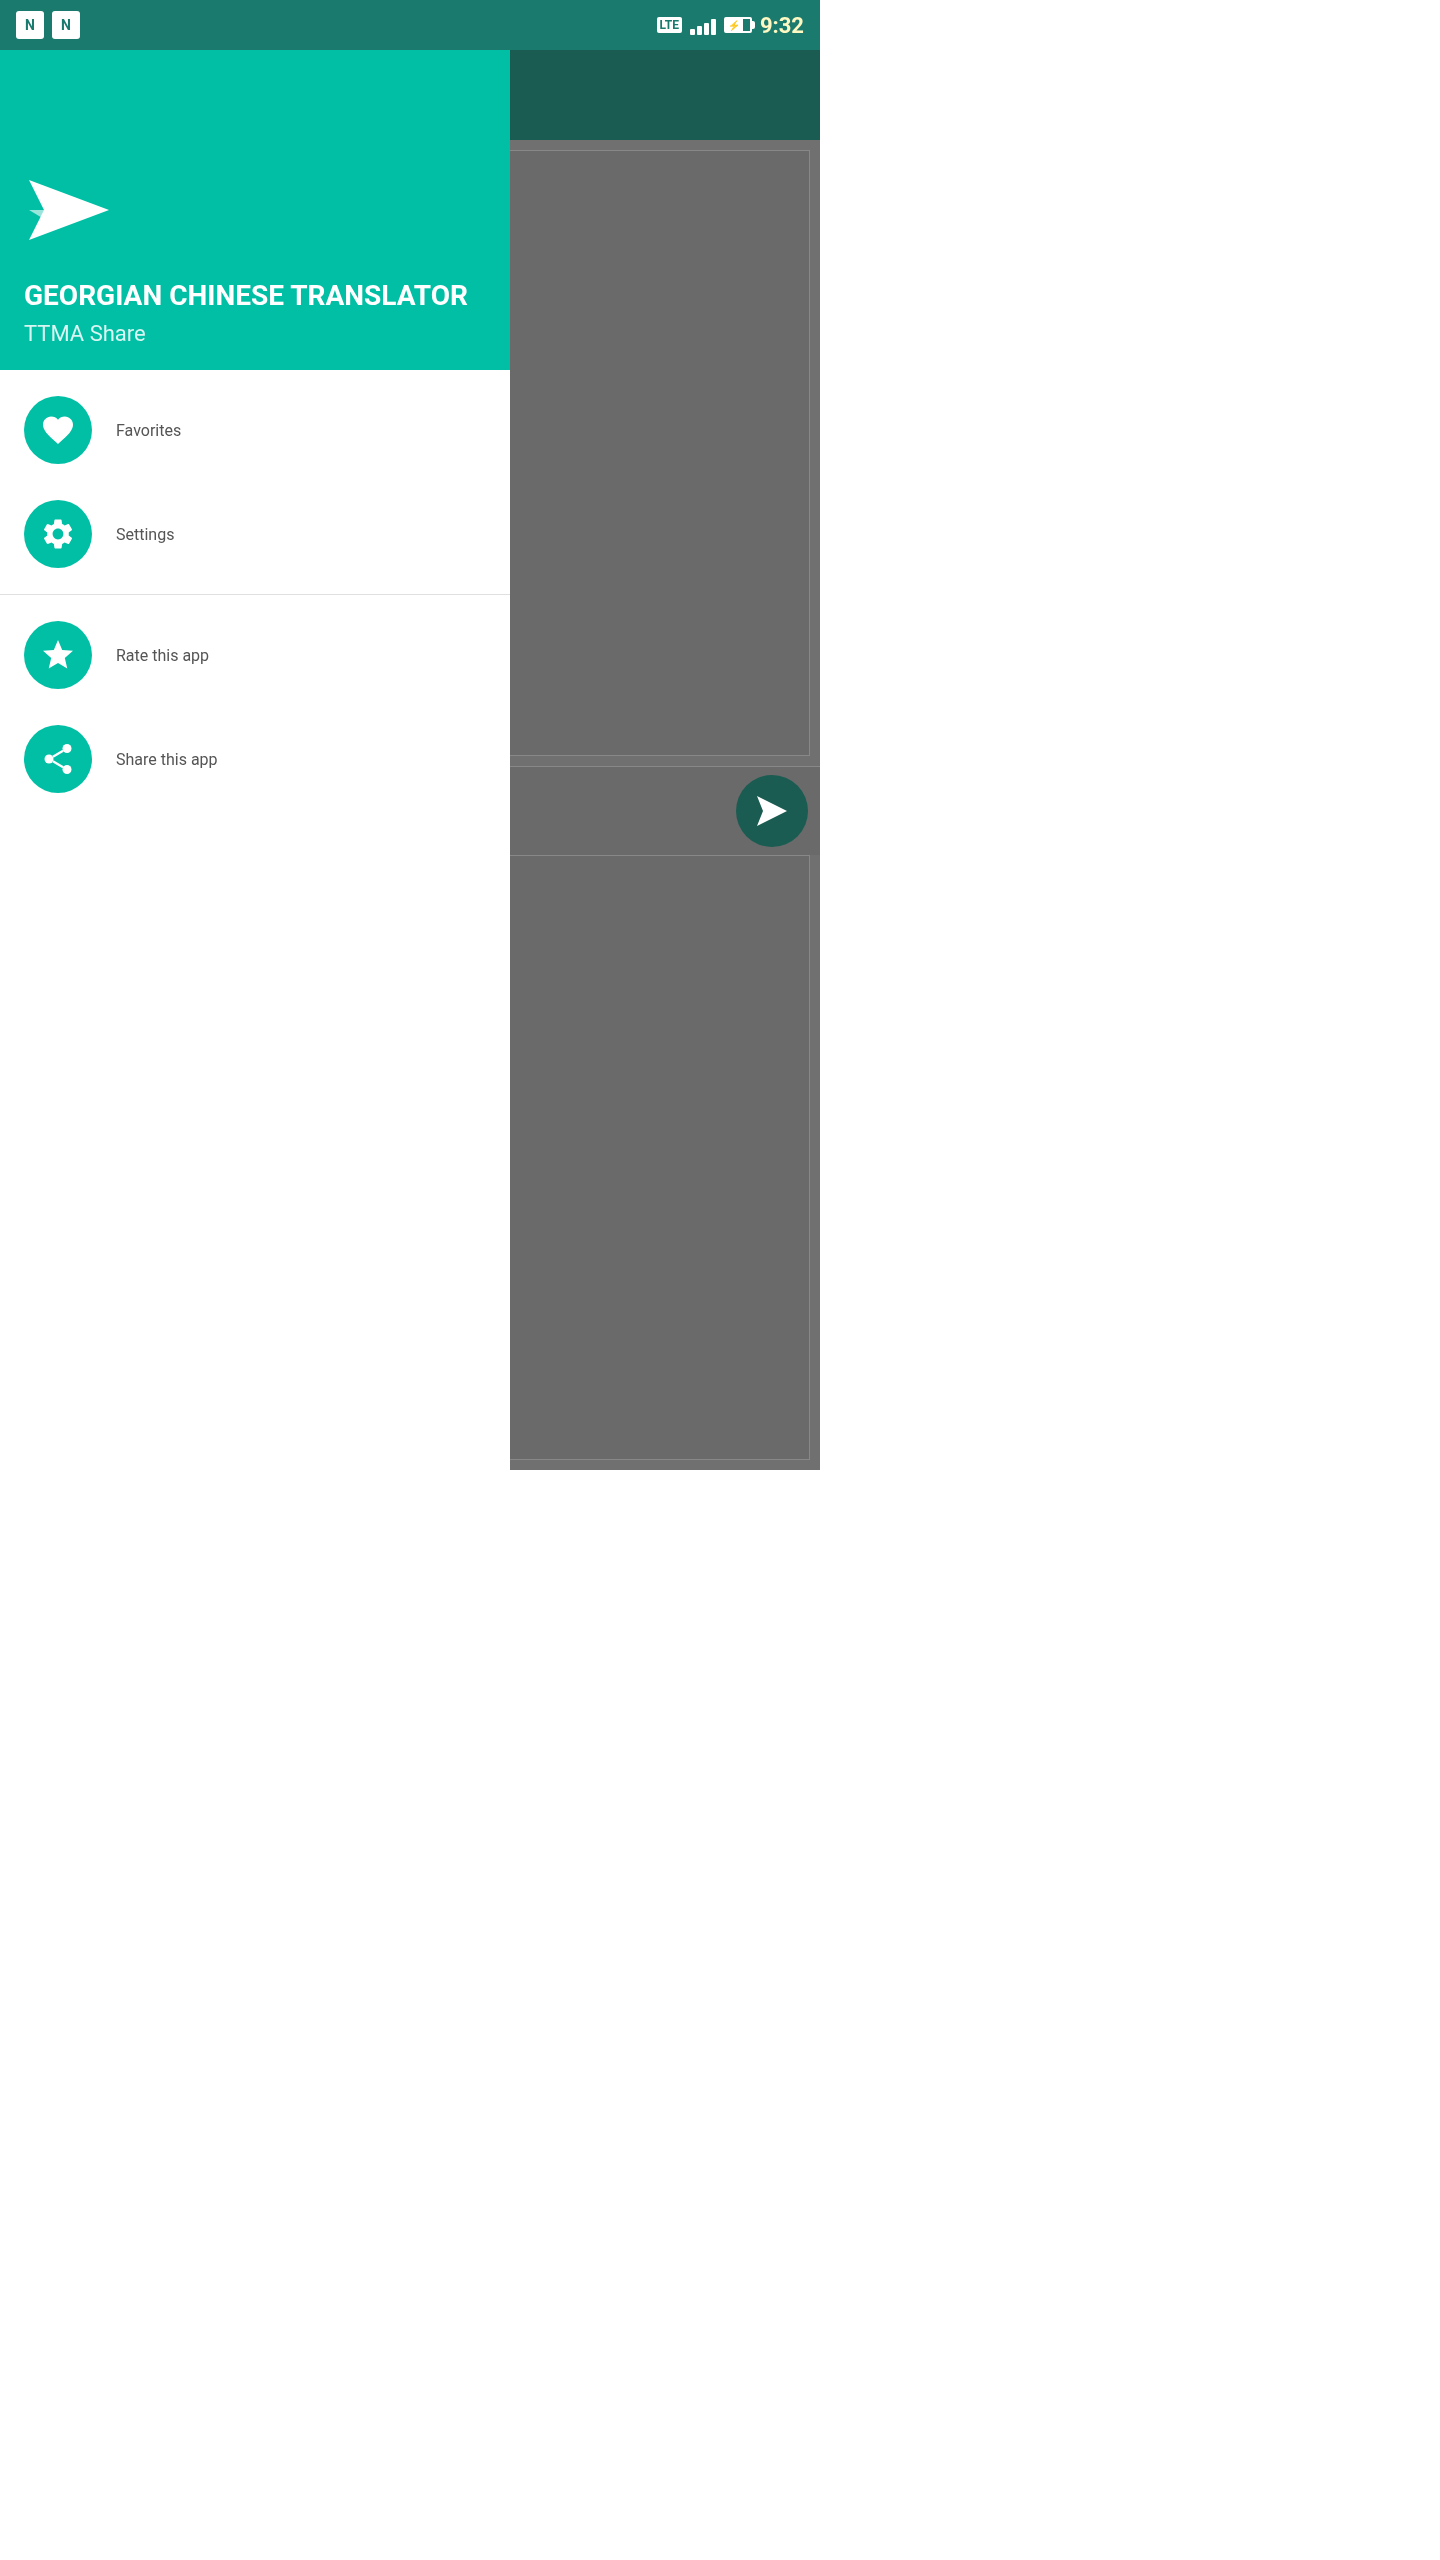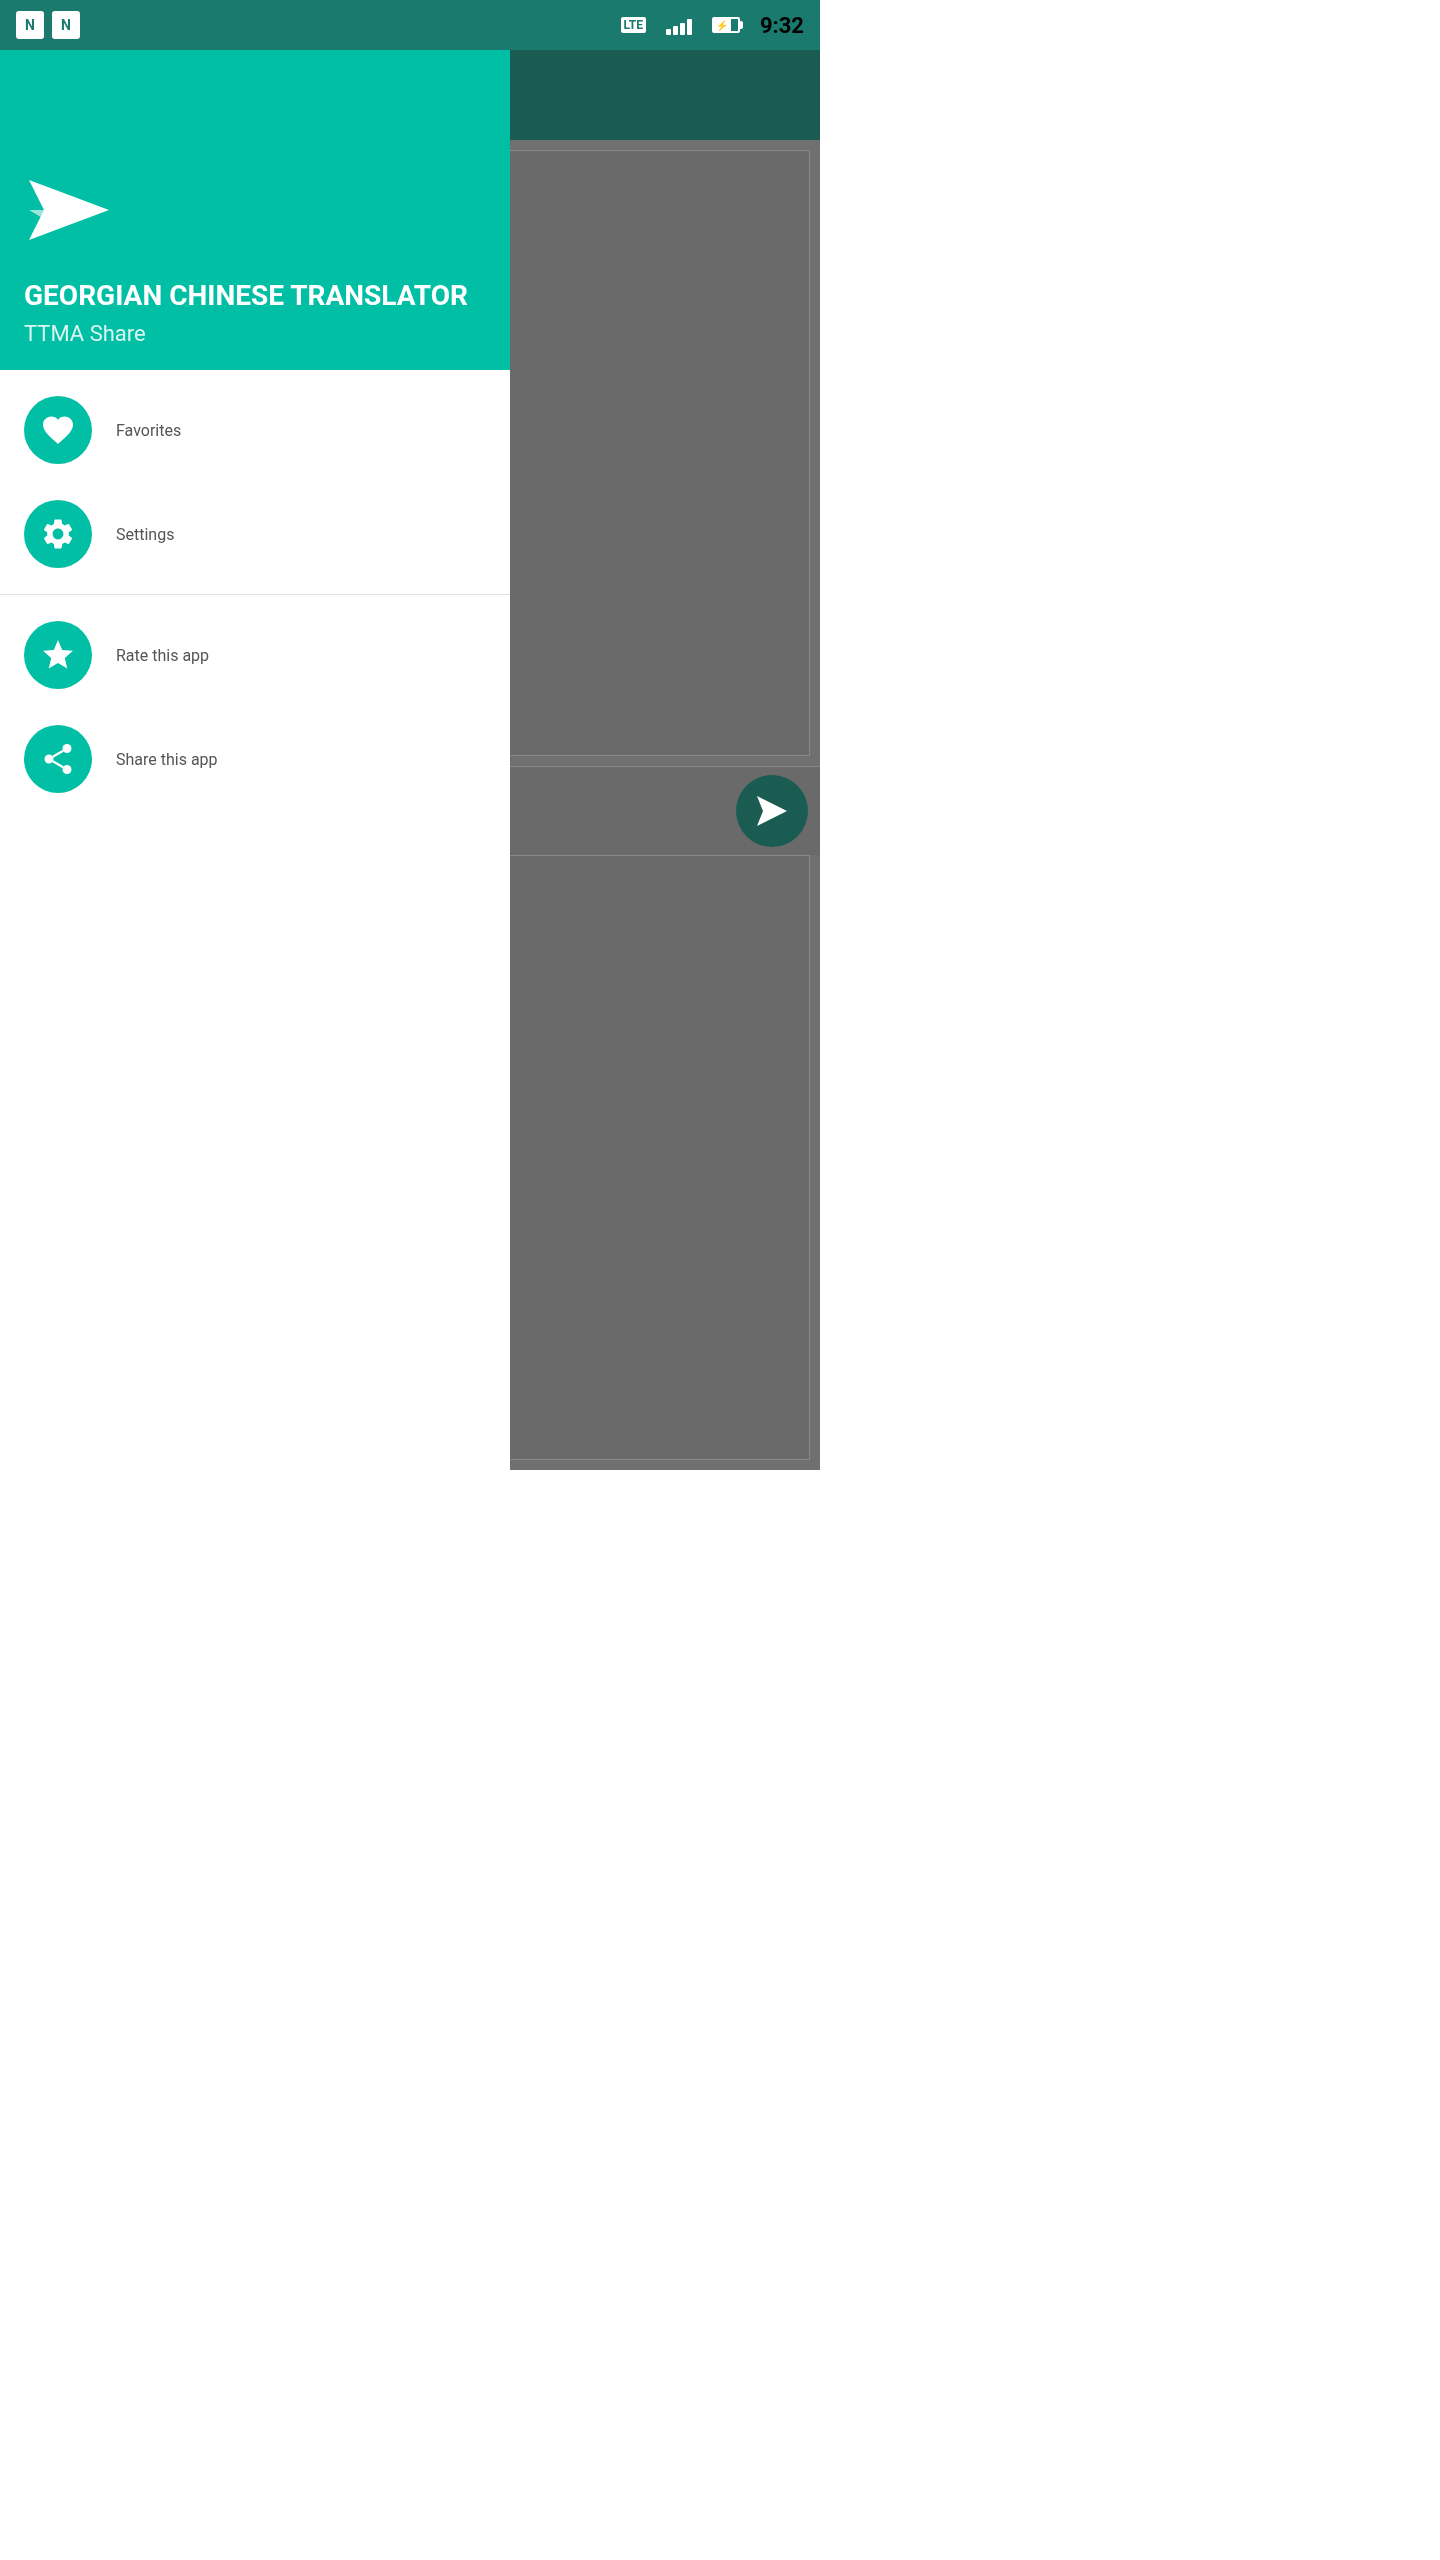--- a/index.html
+++ b/index.html
@@ -45,25 +45,25 @@
       align-items: center;
       justify-content: center;
       font-size: 14px;
       font-weight: bold;
       color: #1a7a6e;
     }
 
     .status-bar-right {
       display: flex;
       align-items: center;
-      gap: 20px;
+      gap: 8px;
     }
 
     .status-text {
-      color: #000000;
+      color: #fef9c3;
       font-size: 22px;
       font-weight: bold;
     }
 
     .lte-icon {
       color: white;
       font-size: 14px;
       font-weight: bold;
       background: white;
       color: #1a7a6e;

